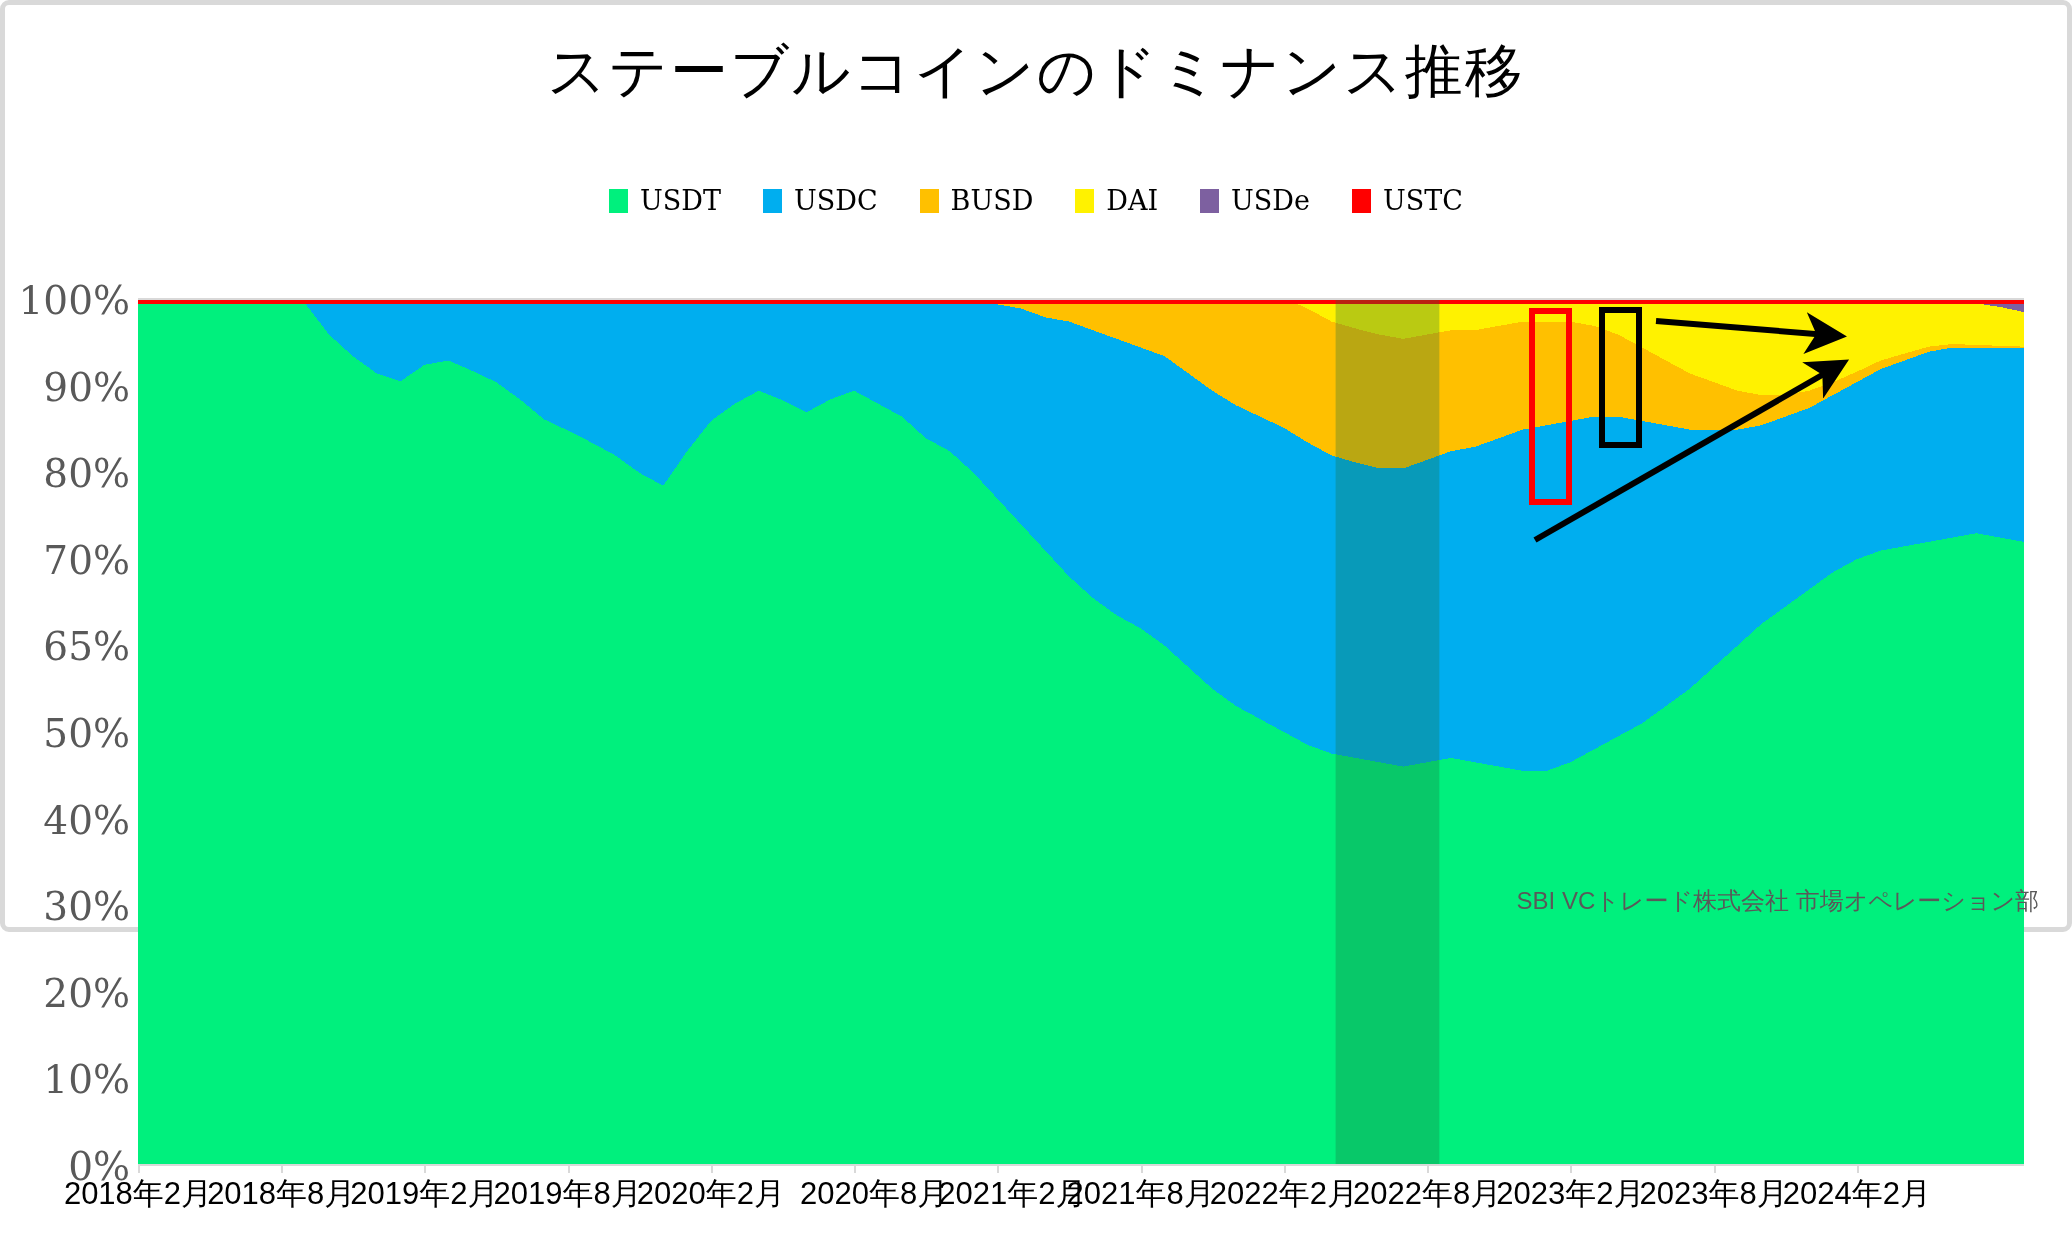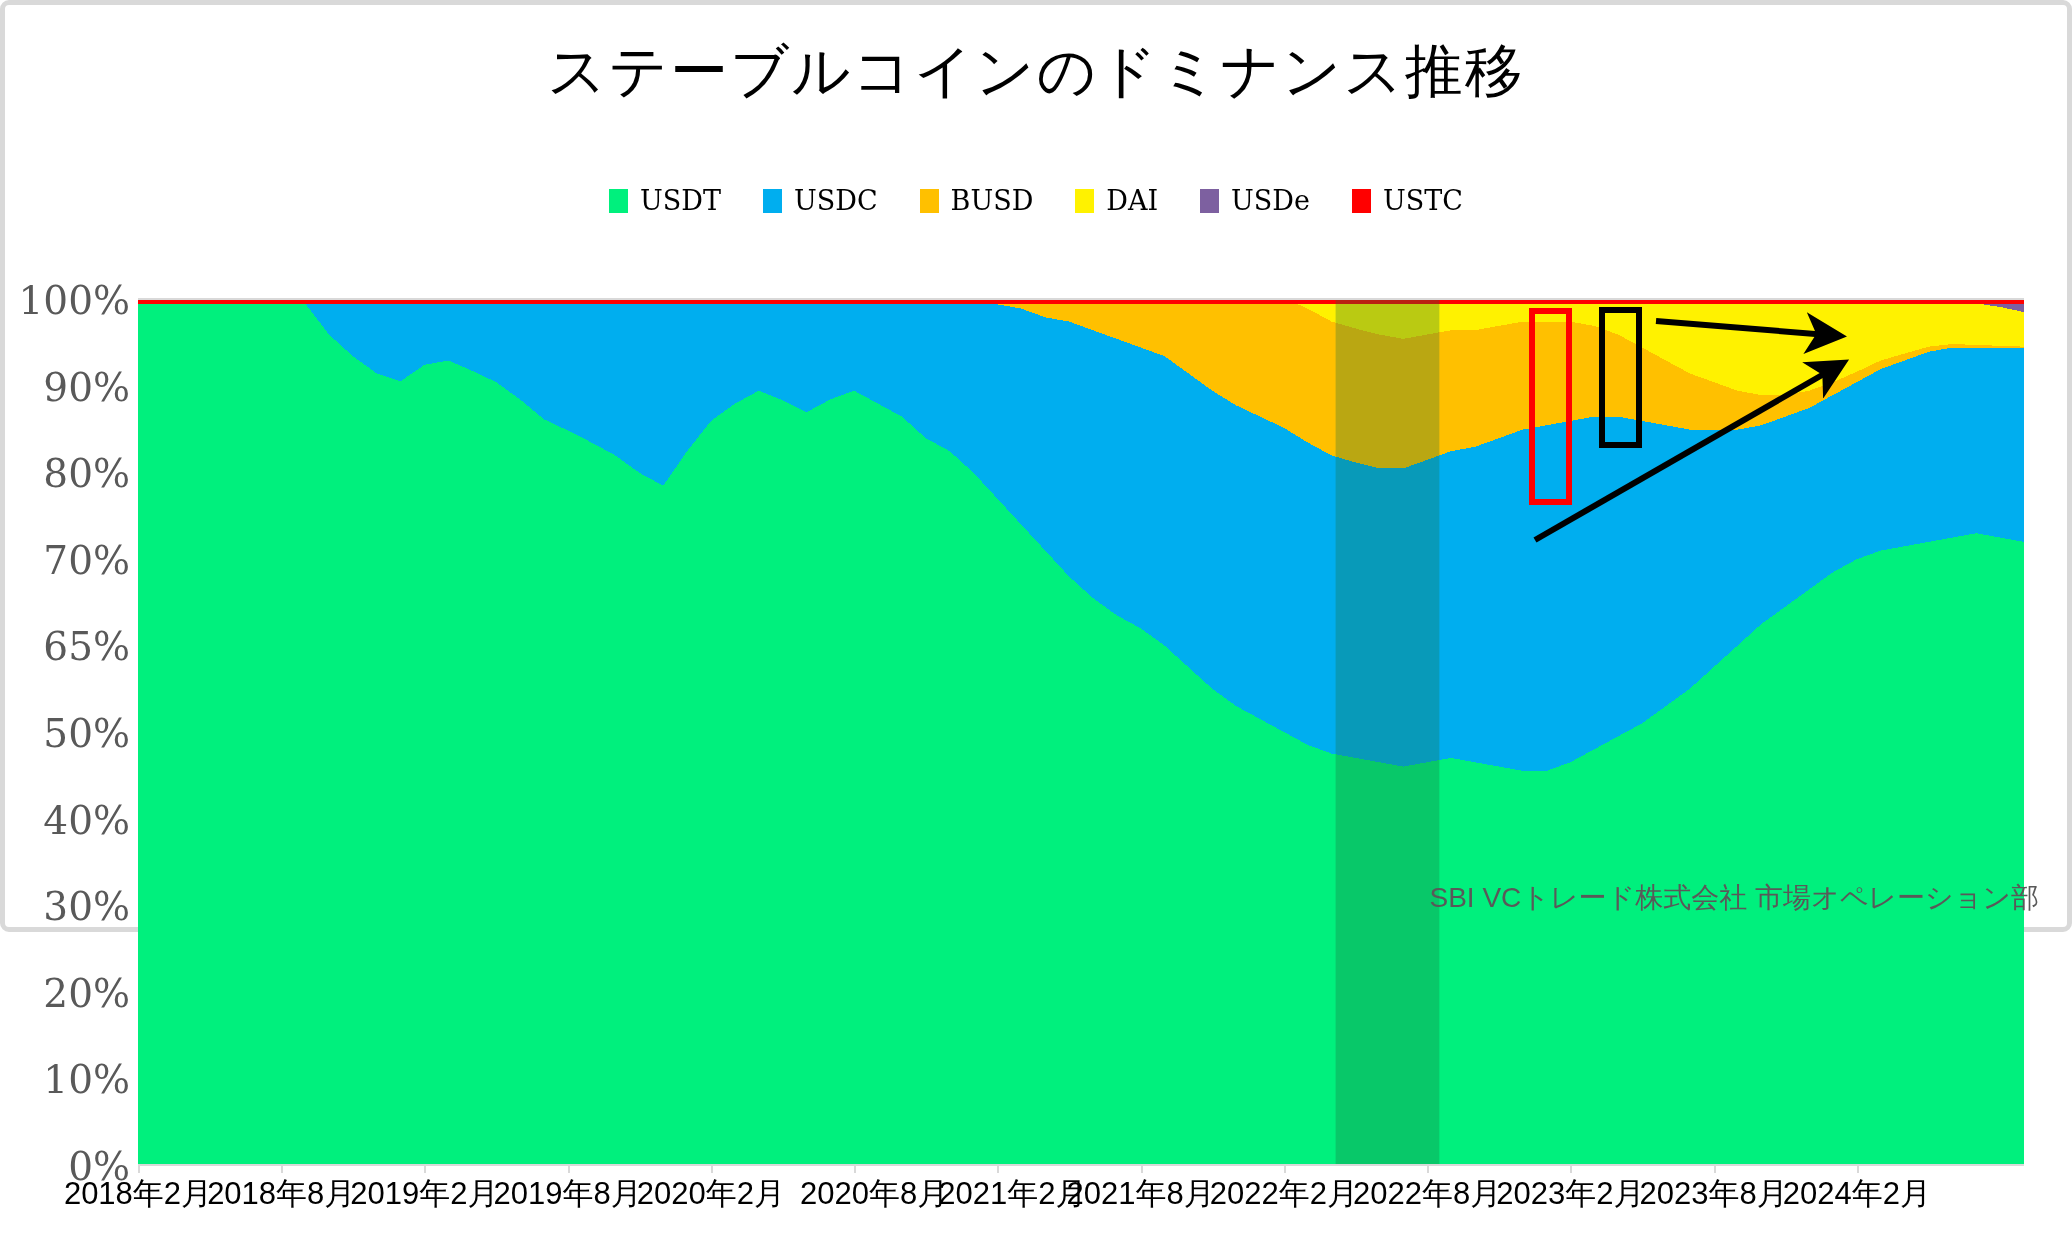--- a/index.html
+++ b/index.html
@@ -106,21 +106,21 @@
     top: -9px;
     width: 2px; height: 9px;
     background: #d9d9d9;
   }
 
   
   #footer-note {
     position: absolute;
     right: 28px; bottom: 10px;
     font-family: "Liberation Sans", sans-serif;
-    font-size: 28px;
+    font-size: 24px;
     color: #595959;
     white-space: nowrap;
   }
 </style>
 </head>
 <body>
 
 <div id="canvas">
 
   <div id="chart-title">ステーブルコインのドミナンス推移</div>

